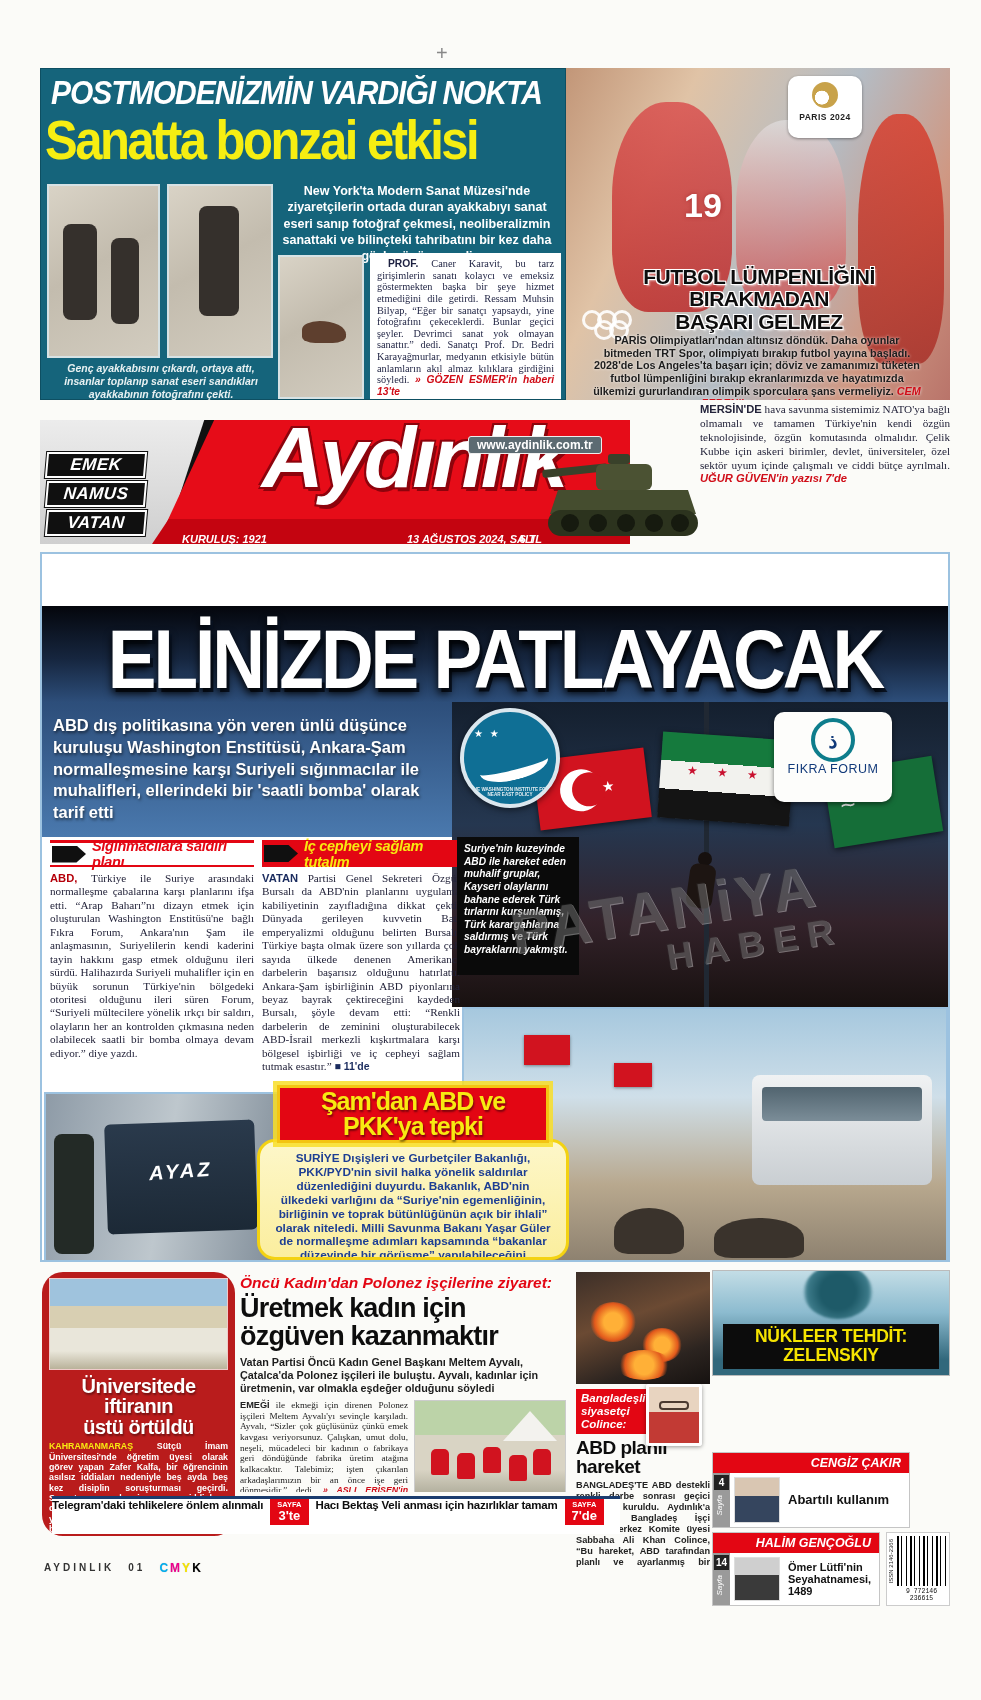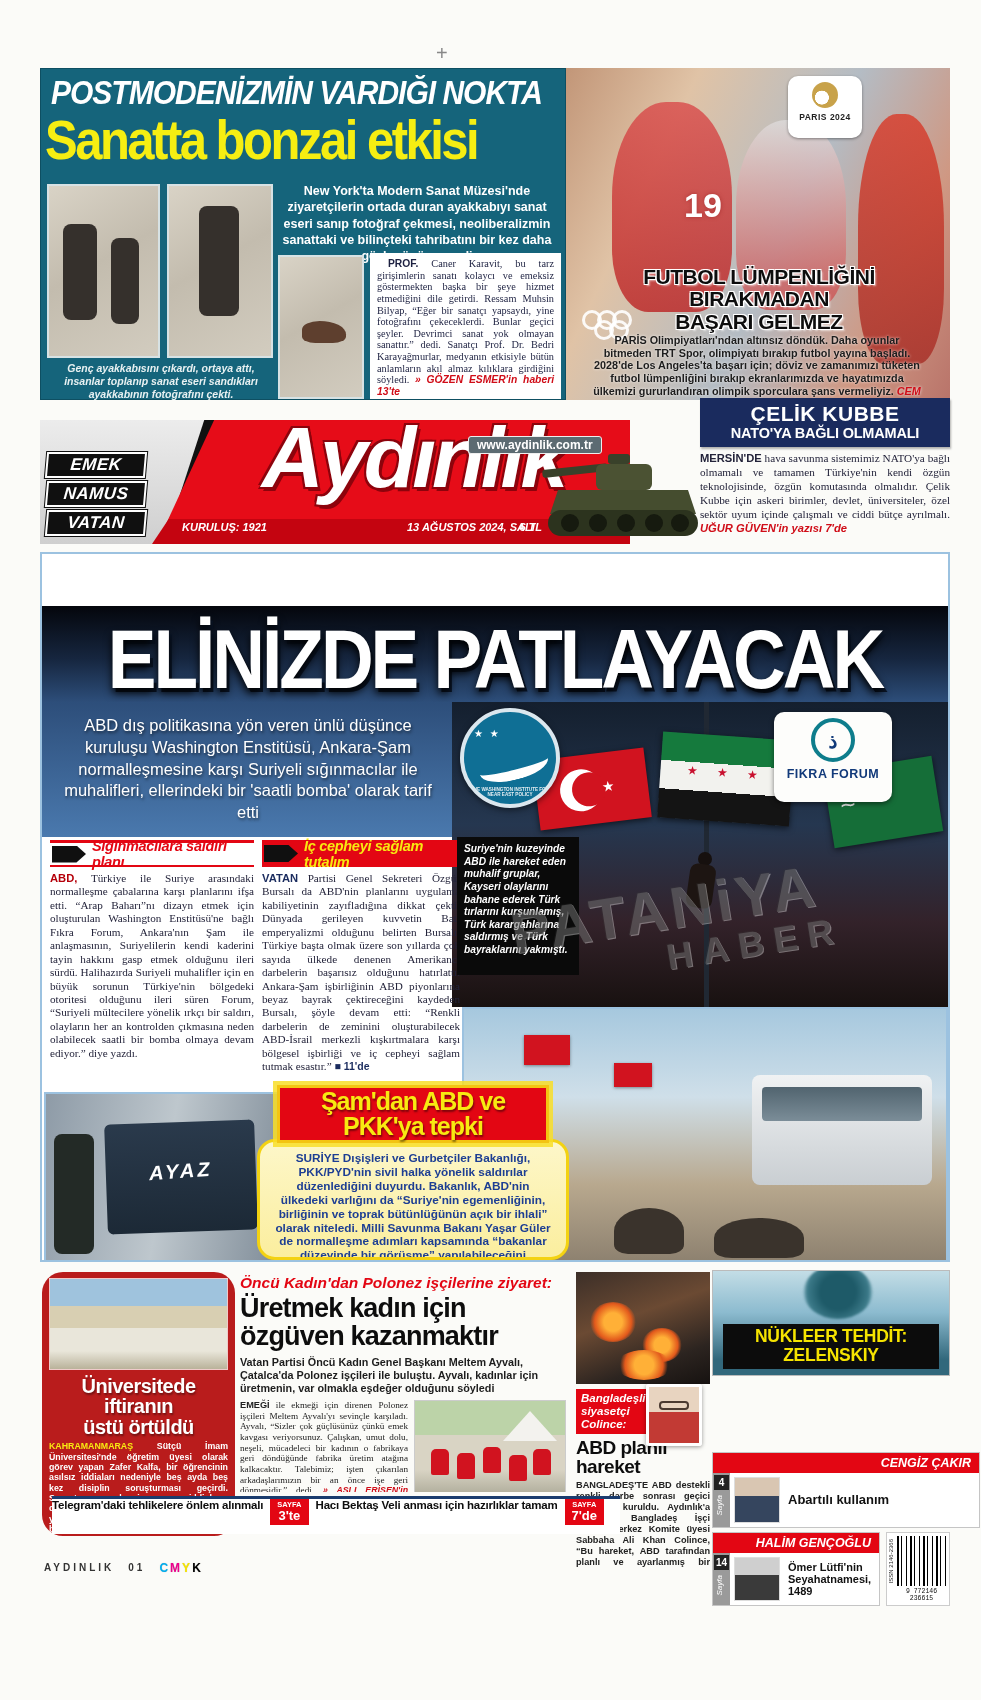--- a/index.html
+++ b/index.html
@@ -59,21 +59,21 @@
   box-shadow:0 0 0 1px #101010;color:#fff;font-weight:900;font-size:17px;text-align:center;line-height:22px;
   font-style:italic;letter-spacing:.5px;transform:skewX(-5deg);}
 #mastred{left:152px;top:420px;width:478px;height:124px;background:#e60c18;
   clip-path:polygon(13% 0,100% 0,100% 100%,1% 100%);}
 #mastdiag{left:188px;top:420px;width:16px;height:100px;background:#111;transform:skewX(-18deg);}
 #mastlogo{left:196px;top:412px;width:434px;text-align:center;color:#fff;
   font-style:italic;font-weight:900;font-size:86px;letter-spacing:-4px;line-height:1.05;
   text-shadow:3px 4px 0 #8d030c,-2px -2px 0 #8d030c,2px -2px 0 #8d030c,-2px 2px 0 #8d030c;}
 #maststrip{left:152px;top:519px;width:478px;height:25px;background:#c40410;
   clip-path:polygon(3.5% 0,100% 0,100% 100%,0 100%);color:#fff;font-style:italic;font-weight:900;font-size:11px;}
-#maststrip span{position:absolute;top:2px;text-align:center;}
+#maststrip span{position:absolute;top:14px;text-align:center;}
 #sitebadge{left:468px;top:436px;background:#5c6b72;border:1px solid #eee;border-radius:3px;
   color:#fff;font-weight:900;font-size:12px;padding:1px 8px;z-index:6;}
 #tank{left:538px;top:430px;width:168px;height:114px;z-index:5;}
 
 
 #celik{left:700px;top:398px;width:250px;}
 #celik .chead{background:#1a2b5e;color:#fff;text-align:center;padding:5px 2px 6px;
   box-shadow:1px 2px 2px rgba(0,0,0,.3);}
 #celik .c1{font-weight:900;font-size:21px;letter-spacing:.5px;line-height:1.05;}
 #celik .c2{font-weight:900;font-size:14.5px;letter-spacing:-.2px;}
@@ -85,21 +85,21 @@
 #main{left:40px;top:552px;width:910px;height:710px;border:2px solid #9cc2e0;background:#fff;overflow:hidden;}
 #main .kickbar{position:absolute;left:0;top:0;width:100%;height:52px;background:#050505;
   color:#f8e911;text-align:center;font-style:italic;font-weight:900;font-size:33px;line-height:50px;letter-spacing:-1px;}
 #main .headzone{position:absolute;left:0;top:52px;width:100%;height:96px;
   background:linear-gradient(#04060c,#16263f 55%,#2d4e7a);}
 #main .bighead{position:absolute;left:0;top:58px;width:100%;text-align:center;color:#fff;
   font-weight:900;font-size:73px;letter-spacing:-3px;transform:scaleY(1.14);transform-origin:top;
   text-shadow:0 4px 8px #000,3px 3px 0 #0a1527;}
 #main .deckzone{position:absolute;left:0;top:148px;width:412px;height:135px;
   background:linear-gradient(#2d4e7a,#4a79ae);display:flex;align-items:center;justify-content:center;}
-#main .deck{width:390px;color:#fff;font-weight:400;font-size:16.5px;line-height:1.32;text-align:center;
+#main .deck{width:390px;color:#fff;font-weight:700;font-size:16.5px;line-height:1.32;text-align:left;
   text-shadow:1px 2px 3px rgba(0,0,0,.55);}
 
 #flagsphoto{position:absolute;left:410px;top:148px;width:496px;height:305px;overflow:hidden;
   background:linear-gradient(#141f2e,#253750 40%,#33222a 72%,#181110);}
 .flag{position:absolute;box-shadow:0 2px 6px rgba(0,0,0,.6);}
 #trflag{left:84px;top:52px;width:112px;height:70px;background:#d1131f;transform:rotate(-7deg);}
 #trflag .moon{position:absolute;left:24px;top:14px;width:42px;height:42px;border-radius:50%;background:#fff;}
 #trflag .moon2{position:absolute;left:36px;top:18px;width:34px;height:34px;border-radius:50%;background:#d1131f;}
 #trflag .star{position:absolute;left:66px;top:26px;color:#fff;font-size:14px;}
 #syflag{left:208px;top:34px;width:132px;height:86px;transform:rotate(4deg);
@@ -114,21 +114,21 @@
 #instlogo{position:absolute;left:8px;top:6px;width:100px;height:100px;border-radius:50%;
   background:#0f6f95;border:4px solid #dbe7ee;box-shadow:0 2px 6px rgba(0,0,0,.5);overflow:hidden;}
 #instlogo .istars{position:absolute;left:10px;top:16px;color:#fff;font-size:10px;letter-spacing:2px;}
 #instlogo .iswoosh{position:absolute;left:14px;top:34px;width:70px;height:34px;border-radius:50%/40%;
   border-bottom:10px solid #fff;transform:rotate(-14deg);}
 #instlogo .iring{position:absolute;left:0;bottom:7px;width:100%;text-align:center;color:#e6eef2;font-size:4.6px;font-weight:700;}
 #fikra{position:absolute;left:322px;top:10px;width:118px;height:90px;background:#fdfdfb;border-radius:10px;
   box-shadow:0 2px 5px rgba(0,0,0,.5);text-align:center;padding-top:6px;}
 #fikra .fring{width:44px;height:44px;border-radius:50%;border:4px solid #0e7d8c;margin:0 auto;
   color:#123a7a;font-size:20px;font-weight:900;line-height:38px;}
-#fikra .ftxt{margin-top:5px;color:#123a7a;font-weight:700;font-size:12.5px;letter-spacing:.5px;}
+#fikra .ftxt{color:#123a7a;font-weight:400;font-size:12.5px;letter-spacing:.5px;}
 #photocap{position:absolute;left:415px;top:283px;width:122px;height:138px;background:#0a0a0a;
   color:#fff;font-style:italic;font-weight:700;font-size:10.2px;line-height:1.24;padding:6px 7px;z-index:4;}
 #watermark{position:absolute;left:470px;top:320px;transform:rotate(-9deg);z-index:6;opacity:.55;
   color:#6f6f6f;text-shadow:1px 1px 0 rgba(255,255,255,.7),-1px -1px 0 rgba(60,60,60,.4);}
 #watermark .w1{font-weight:900;font-size:58px;letter-spacing:4px;}
 #watermark .w2{font-weight:900;font-size:36px;letter-spacing:10px;margin-left:150px;margin-top:-6px;}
 
 .colhead{position:absolute;height:27px;display:flex;align-items:center;}
 #col1head{left:8px;top:286px;width:204px;background:#fff;border-top:3px solid #e30613;border-bottom:2px solid #e30613;}
 #col2head{left:220px;top:286px;width:198px;background:#e30613;}
@@ -202,21 +202,21 @@
 
 #zbox{left:712px;top:1270px;width:238px;height:106px;border:1px solid #bbb;overflow:hidden;
   background:linear-gradient(#c3dde6 0%,#8cbbcf 40%,#32687c 85%);}
 #zbox .plume{position:absolute;left:90px;top:-6px;width:70px;height:54px;border-radius:50%;
   background:radial-gradient(circle,#1e5a68 0 40%,#3d7b8a 70%,transparent 80%);filter:blur(1px);}
 #zbox .zband{position:absolute;left:10px;right:10px;bottom:6px;background:#0c0c0c;padding:3px 0 4px;
   text-align:center;color:#f6e400;font-weight:900;font-size:17.5px;line-height:1.08;letter-spacing:-.3px;}
 #zbody{left:712px;top:1382px;width:238px;font-size:11px;line-height:1.2;color:#333;font-weight:600;}
 #zbody b{font-weight:900;color:#111;}
 .colmbox{background:#fff;border:1px solid #c5c5c5;overflow:hidden;}
-#colm1{left:712px;top:1452px;width:268px;height:76px;}
+#colm1{left:712px;top:1452px;width:198px;height:76px;}
 #colm2{left:712px;top:1532px;width:168px;height:74px;}
 .colm-red{height:20px;background:#e30613;color:#fff;font-style:italic;font-weight:900;font-size:12.5px;
   text-align:right;line-height:20px;padding-right:8px;}
 .colm-row{display:flex;height:calc(100% - 20px);}
 .colm-tab{width:17px;background:#9a9a9a;position:relative;flex:none;}
 .colm-tab .num{position:absolute;top:2px;left:1px;width:15px;height:15px;background:#222;color:#fff;
   font-weight:900;font-size:10px;text-align:center;line-height:15px;}
 .colm-tab .sayfa{position:absolute;top:22px;left:2px;writing-mode:vertical-rl;transform:rotate(180deg);
   font-size:8px;color:#fff;font-style:italic;}
 .colm-port{width:46px;margin:4px;flex:none;border:1px solid #ddd;
@@ -317,24 +317,20 @@
       <circle cx="32" cy="93" r="9" fill="#161a0f"></circle>
         <circle cx="60" cy="93" r="9" fill="#161a0f"></circle>
       <circle cx="88" cy="93" r="9" fill="#161a0f"></circle>
         <circle cx="116" cy="93" r="9" fill="#161a0f"></circle>
       <circle cx="142" cy="93" r="9" fill="#161a0f"></circle>
       <rect x="70" y="24" width="22" height="10" rx="3" fill="#39412a"></rect>
     </svg>
   </div>
 
   <div id="celik" class="abs">
-    <div class="chead">
-      <div class="c1">ÇELİK KUBBE</div>
-      <div class="c2">NATO'YA BAĞLI OLMAMALI</div>
-    </div>
     <div class="cbody">
       <b>MERSİN'DE</b>
       <span>hava savunma sistemimiz NATO'ya bağlı olmamalı ve tamamen Türkiye'nin kendi özgün teknolojisinde, özgün komutasında olmalıdır. Çelik Kubbe için askeri birimler, devlet, üniversiteler, özel sektör uyum içinde çalışmalı ve ciddi bütçe ayrılmalı.</span>
       <span class="redby">UĞUR GÜVEN'in yazısı 7'de</span>
     </div>
   </div>
 
   <div id="main" class="abs">
     <div class="headzone"></div>
     <div class="bighead">ELİNİZDE PATLAYACAK</div>

